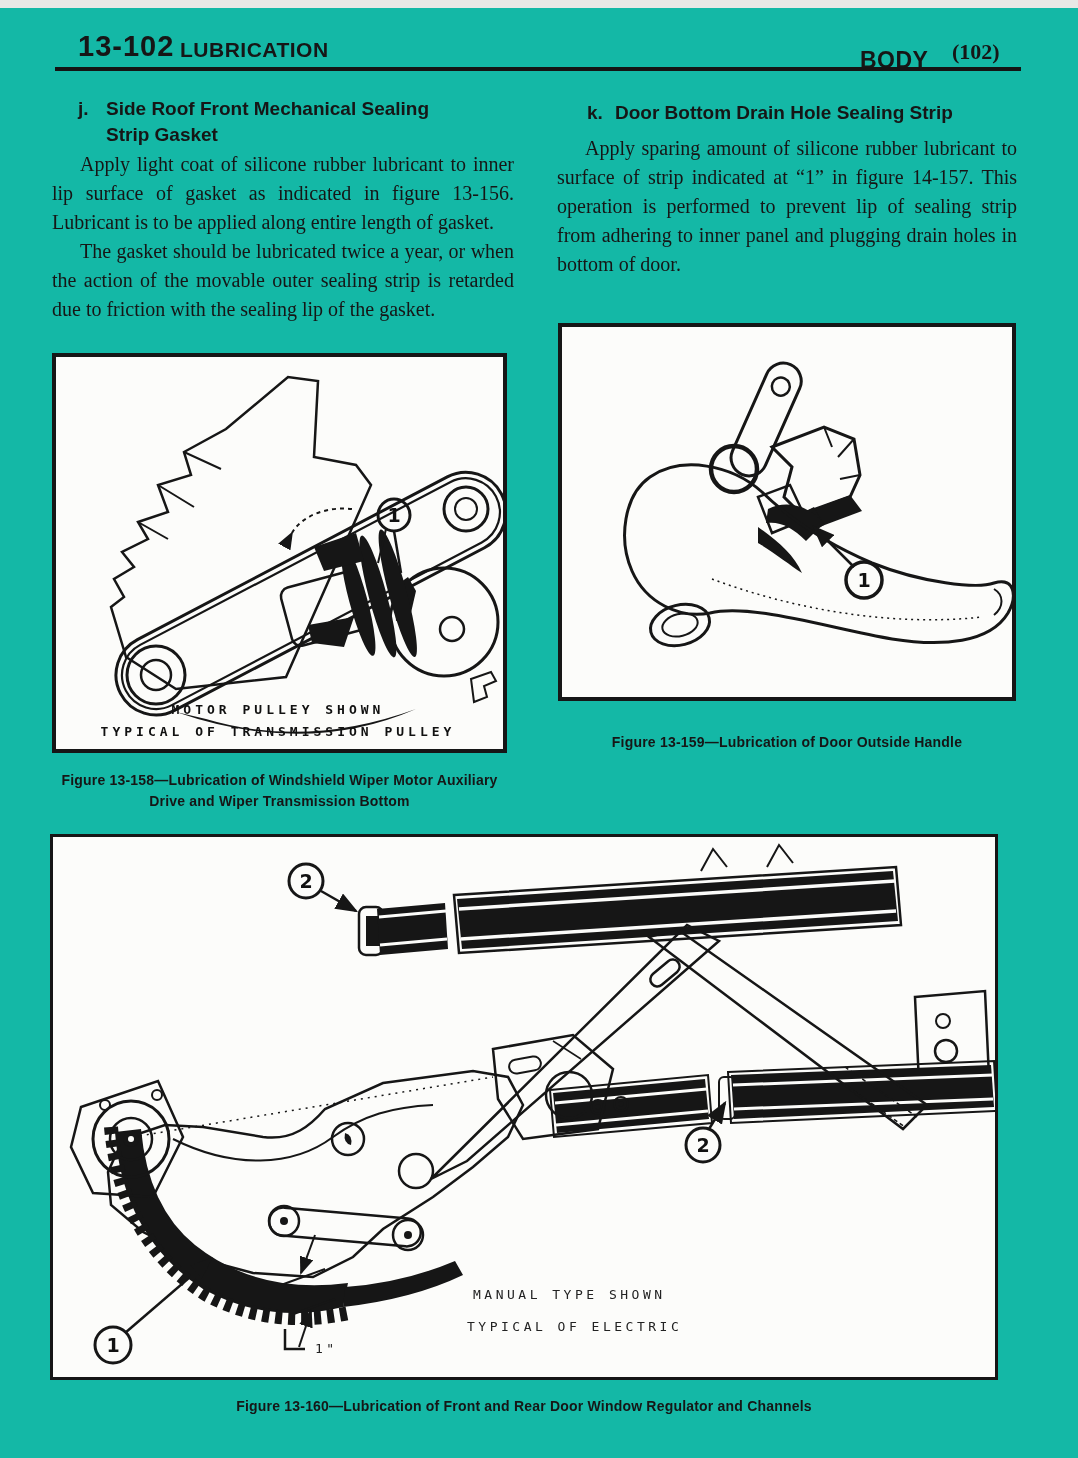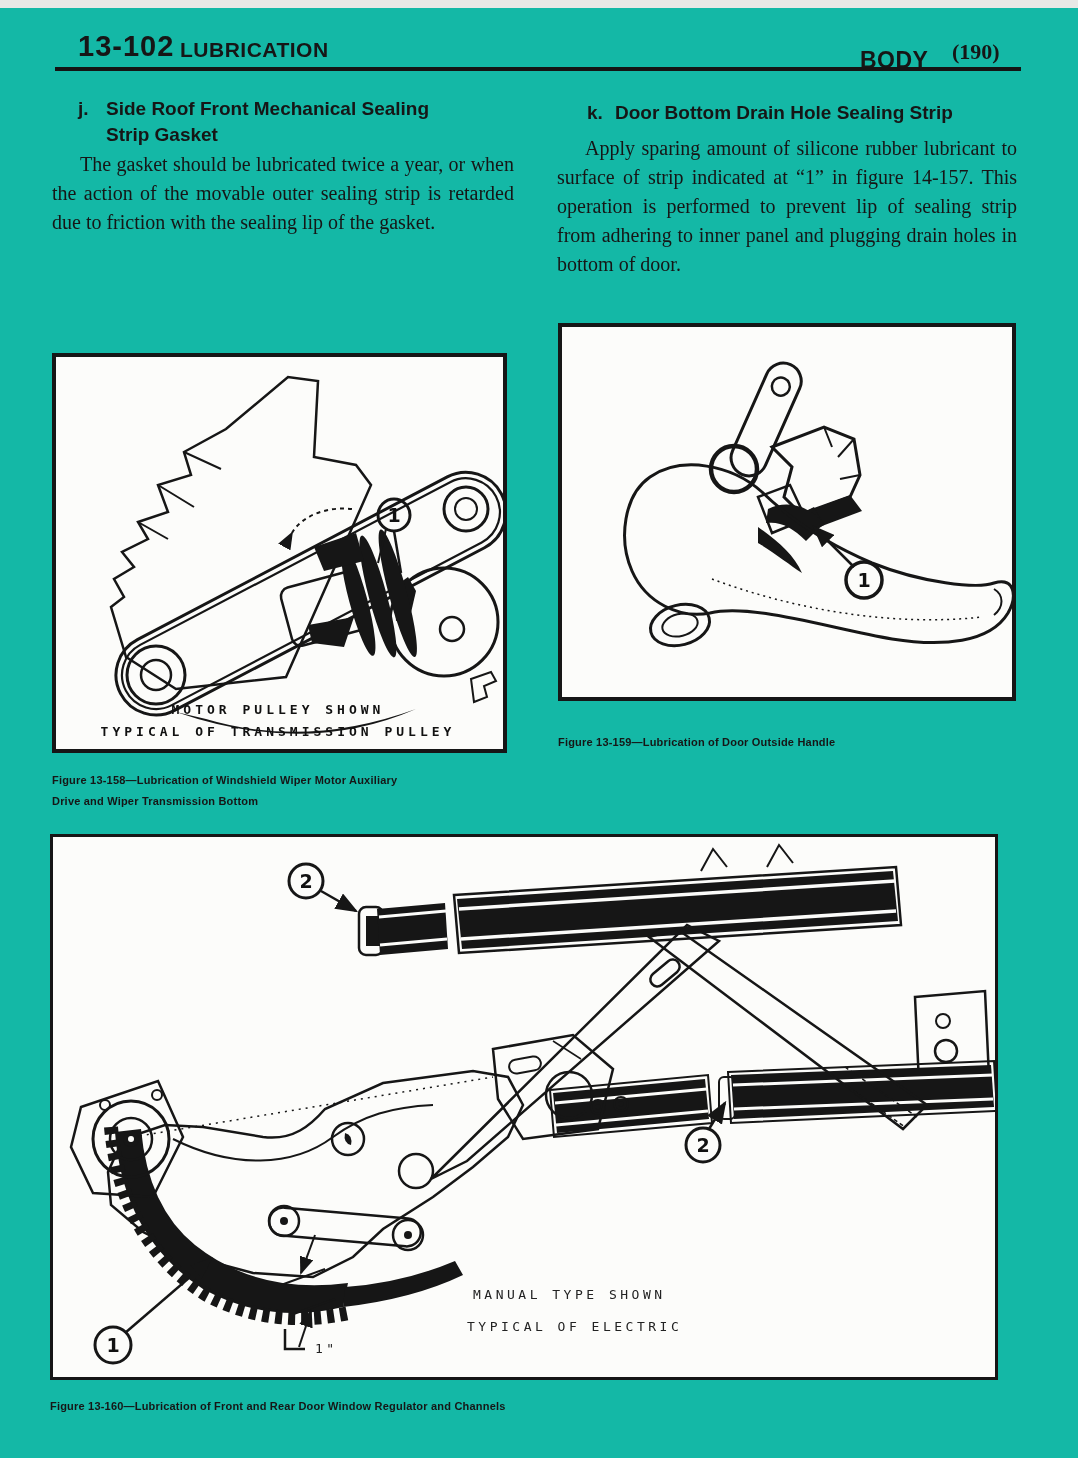--- a/index.html
+++ b/index.html
@@ -16,47 +16,48 @@
   .h-folio{font-family:"Liberation Serif",serif;font-weight:600;font-size:22px;}
   .rule{background:#141414;}
   
   .sect-head{font-family:"Liberation Sans",sans-serif;font-weight:bold;font-size:19px;line-height:26px;}
   .hang{position:absolute;left:-28px;top:0;}
   
   .col p{margin:0;font-size:20px;line-height:29px;text-align:justify;text-indent:28px;}
   
   .figbox{position:absolute;border:4px solid #161616;background:#fcfcfa;box-sizing:border-box;}
   .figbox svg{display:block;}
-  .figcap{position:absolute;font-family:"Liberation Sans",sans-serif;
-    font-weight:bold;font-size:11px;line-height:21px;letter-spacing:.2px;}
+  .figcap{position:absolute;text-align:center;font-family:"Liberation Sans",sans-serif;
+    font-weight:bold;font-size:14px;line-height:21px;letter-spacing:.2px;}
   
   text.tech{font-family:"DejaVu Sans Mono",monospace;font-size:13px;letter-spacing:3.5px;fill:#222;}
   text.tech-b{font-family:"DejaVu Sans Mono",monospace;font-size:13px;font-weight:bold;letter-spacing:4px;fill:#111;}
   text.co{font-family:"DejaVu Sans",sans-serif;font-size:19px;font-weight:600;fill:#111;}
   .ln{stroke:#161616;fill:none;}
 </style>
 </head>
 <body>
 
 <div id="page">
 
   <div class="abs h-code" style="left:78px;top:22px;">13-102</div>
   <div class="abs h-sec" style="left:180px;top:30px;">LUBRICATION</div>
   <div class="abs h-body" style="left:860px;top:39px;">BODY</div>
-  <div class="abs h-folio" style="left:952px;top:31px;">(190)</div>
+  <div class="abs h-folio" style="left:952px;top:31px;">(102)</div>
   <div class="abs rule" style="left:55px;top:59px;width:966px;height:4px;"></div>
 
   <div class="abs" style="left:106px;top:88px;width:400px;">
     <div class="sect-head" style="position:relative;">
       <span class="hang">j.</span>
       <span>Side Roof Front Mechanical Sealing</span><br>
       <span>Strip Gasket</span>
     </div>
   </div>
   <div class="abs col" style="left:52px;top:142px;width:462px;">
+    <p>Apply light coat of silicone rubber lubricant to inner lip surface of gasket as indicated in figure 13-156. Lubricant is to be applied along entire length of gasket.</p>
     <p>The gasket should be lubricated twice a year, or when the action of the movable outer sealing strip is retarded due to friction with the sealing lip of the gasket.</p>
   </div>
 
   <div class="abs" style="left:615px;top:92px;width:410px;">
     <div class="sect-head" style="position:relative;">
       <span class="hang">k.</span>
       <span>Door Bottom Drain Hole Sealing Strip</span>
     </div>
   </div>
   <div class="abs col" style="left:557px;top:126px;width:460px;">

